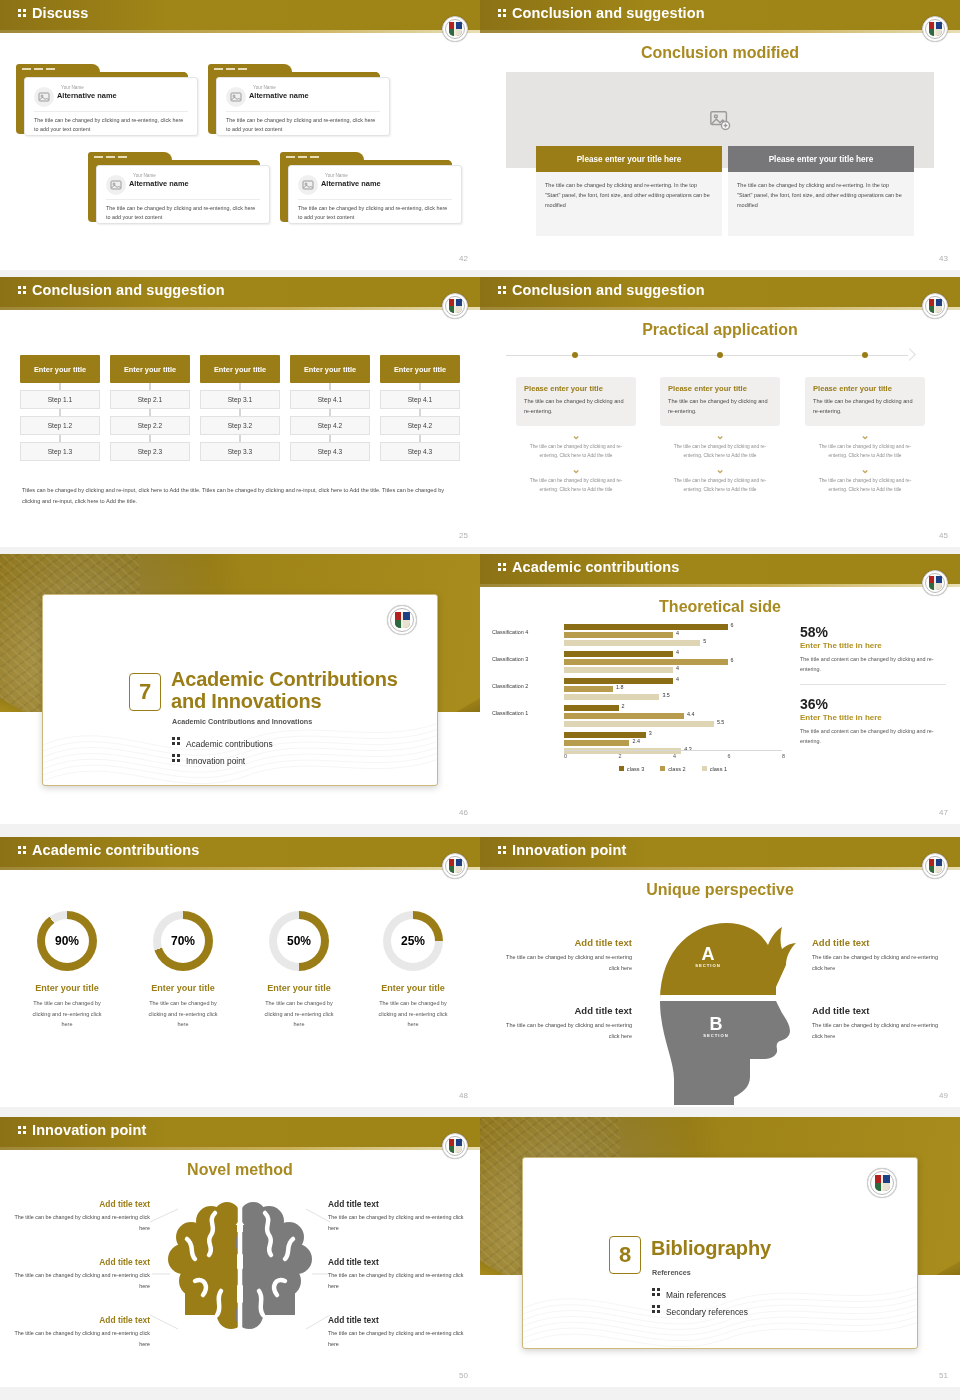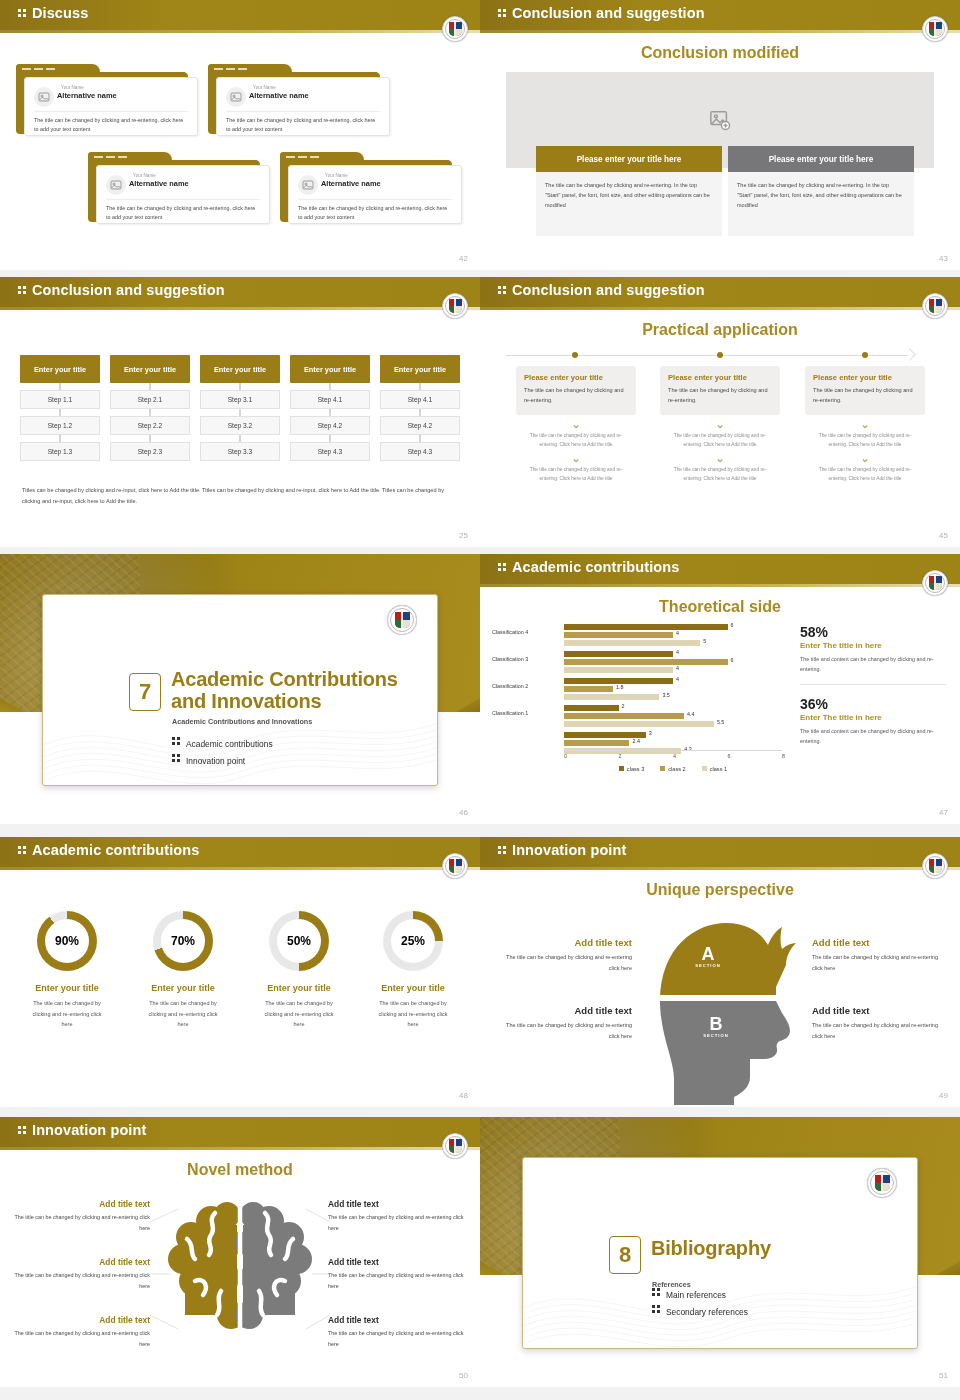--- a/index.html
+++ b/index.html
@@ -175,21 +175,21 @@
     position:absolute; left:26px; top:78px; width:402px; height:1px; background:#dcdcdc;
   }
   .tl-arrow {
     position:absolute; left:425px; top:73px; width:9px; height:9px;
     border-top:1px solid #dcdcdc; border-right:1px solid #dcdcdc;
     transform:rotate(45deg);
   }
   .tl-dot {
     position:absolute; top:74.5px; width:6px; height:6px; border-radius:50%; background:#9a7d17;
   }
-  .pa-col { position:absolute; top:89px; width:120px; }
+  .pa-col { position:absolute; top:100px; width:120px; }
   .pa-card {
     background:#f0efed; border-radius:3px; padding:7px 8px 9px 8px;
   }
   .pa-card h4 { color:#9a7d17; font-size:7.6px; font-weight:bold; margin-bottom:3px; }
   .pa-card p { font-size:5.6px; color:#4a4a4a; line-height:1.85; }
   .chev {
     text-align:center; color:#c2ab62; font-size:11px; line-height:10px;
     margin:4px 0 2px 0; font-weight:bold;
   }
   .pa-sub {
@@ -1061,21 +1061,21 @@
               <div class="q q2"></div>
               <div class="q q3"></div>
               <div class="q q4"></div>
               <div class="cross"></div>
             </div>
       </div>
       <div class="sec-num">8</div>
       <div class="sec-h1 one">
         <div>Bibliography</div>
       </div>
-      <div class="sec-sub" style="top:110px;margin-top:12px;">References</div>
+      <div class="sec-sub" style="top:110px;">References</div>
       <div class="sec-bul" style="top:128px;">
         <span class="dots dark"><i></i><i></i><i></i><i></i></span><span>Main references</span>
       </div>
       <div class="sec-bul" style="top:145px;">
         <span class="dots dark"><i></i><i></i><i></i><i></i></span><span>Secondary references</span>
       </div>
     </div>
     <div class="pgnum">51</div>
   </div>
     </div>

